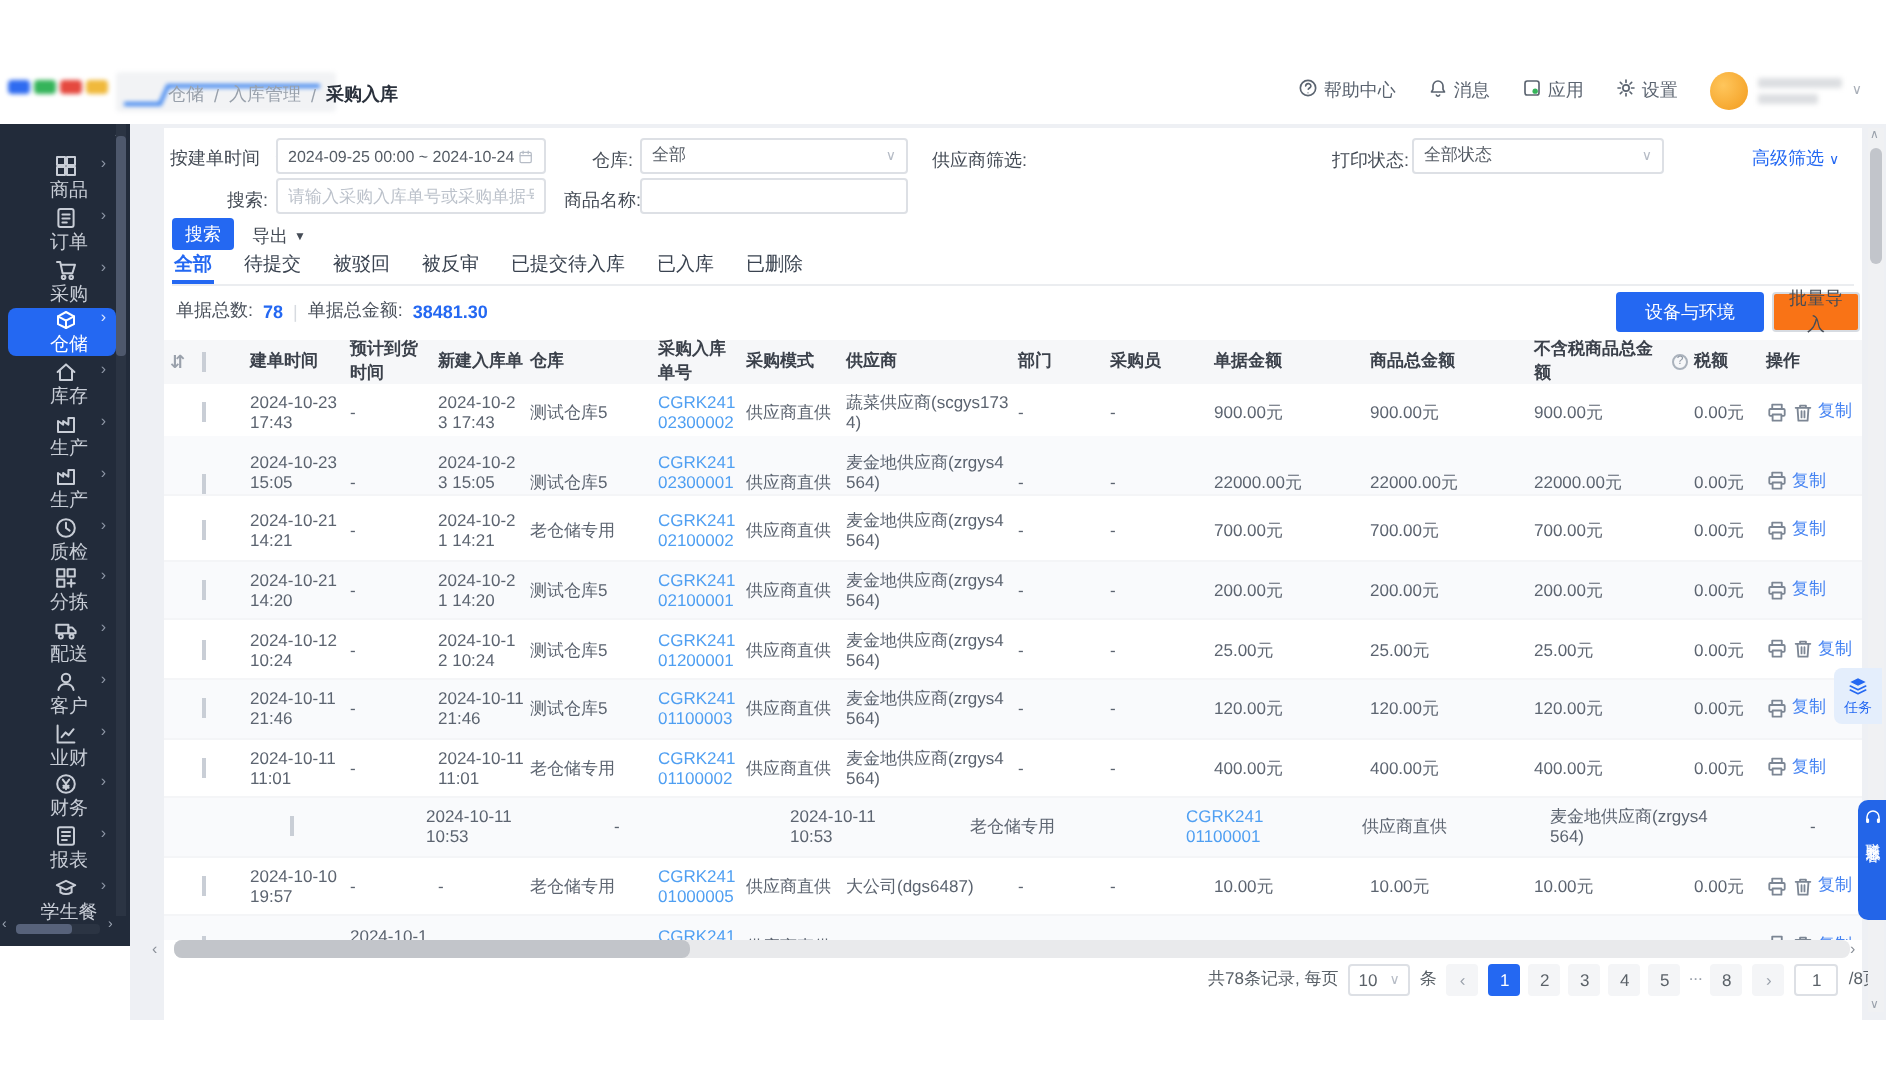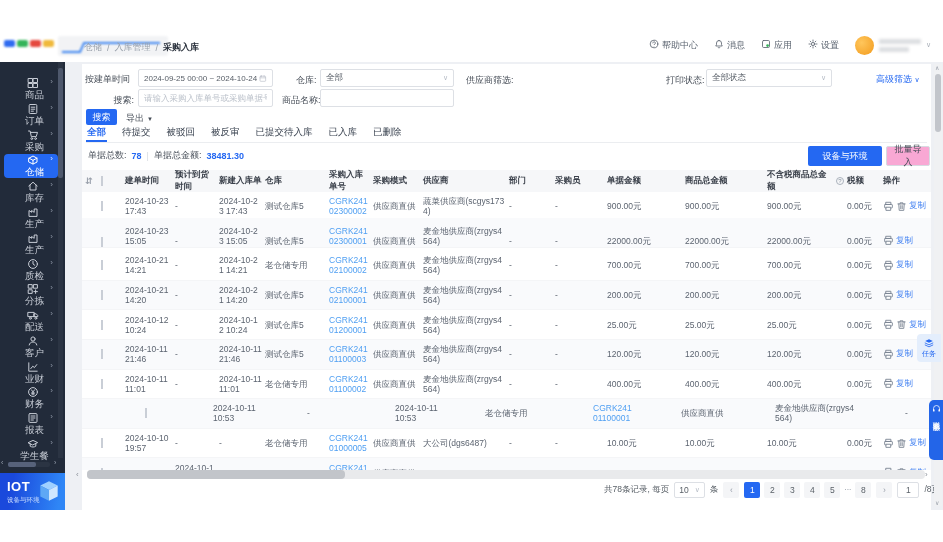--- a/index.html
+++ b/index.html
@@ -57,21 +57,21 @@
     justify-content:space-between;padding:0 5px;font-size:8.5px;color:#565d66;background:#fff;cursor:pointer;}
   .fselect .val{white-space:nowrap;overflow:hidden;}
   .caret{font-size:7px;color:#b6bcc6;flex:none;margin-left:3px;}
   .plain-select{position:absolute;display:flex;align-items:center;font-size:9px;color:#454c56;cursor:pointer;gap:4px;}
   .finput{position:absolute;border:1px solid #dde0e5;border-radius:2px;height:18px;font-size:8.5px;color:#565d66;
     padding:0 5px;outline:none;background:#fff;}
   input::placeholder{color:#bcc2cb;}
   .adv{position:absolute;font-size:9px;color:#2468f2;cursor:pointer;white-space:nowrap;}
   .btn-primary{position:absolute;background:#2468f2;color:#fff;border:none;border-radius:2px;font-size:9px;
     display:flex;align-items:center;justify-content:center;cursor:pointer;}
-  .btn-plain{position:absolute;background:#f9a8d4;color:#454c56;border:1px solid #d7dbe1;border-radius:2px;font-size:9px;
+  .btn-plain{position:absolute;background:#f97316;color:#454c56;border:1px solid #d7dbe1;border-radius:2px;font-size:9px;
     display:flex;align-items:center;justify-content:center;cursor:pointer;}
   .export{position:absolute;font-size:9px;color:#454c56;display:flex;align-items:center;gap:3px;cursor:pointer;}
   .export .tri{font-size:6px;color:#454c56;}
 
   .tabs{position:absolute;left:4px;top:60px;width:841px;height:19px;display:flex;gap:14px;
     border-bottom:1px solid #ebedf0;font-size:9.5px;color:#3a4350;}
   .tab{padding:2px 1px;cursor:pointer;white-space:nowrap;}
   .tab.active{color:#2468f2;border-bottom:2px solid #2468f2;font-weight:bold;}
 
   .stats{position:absolute;left:6px;top:85px;font-size:9px;color:#4a515b;display:flex;gap:5px;align-items:center;}
@@ -354,29 +354,20 @@
     <div class="side-vsb">
         <div class="thumb"></div>
       </div>
     <div class="side-hsb">
       <span class="ar" style="left:1px">‹</span>
       <div class="track"></div>
         <div class="thumb"></div>
       <span class="ar" style="left:54px">›</span>
     </div>
   </div>
-  <div class="iot">
-    <div class="t">IOT</div>
-    <div class="s">设备与环境</div>
-    <svg class="cube" viewBox="0 0 24 24">
-      <polygon points="12,3 20,7 12,11 4,7" fill="#9fd0ff"></polygon>
-      <polygon points="4,7 12,11 12,21 4,17" fill="#5ea8f5"></polygon>
-      <polygon points="20,7 12,11 12,21 20,17" fill="#cfe7ff"></polygon>
-    </svg>
-  </div>
 
   <div class="main">
     <div class="card">
 
       <div class="plain-select" style="left:3px;top:9px">
         <span>按建单时间</span>
         <span class="caret">∨</span>
       </div>
       <div class="fselect" style="left:56px;top:5px;width:135px">
         <span class="val" style="font-size:8px">2024-09-25 00:00 ~ 2024-10-24 24:00</span>

